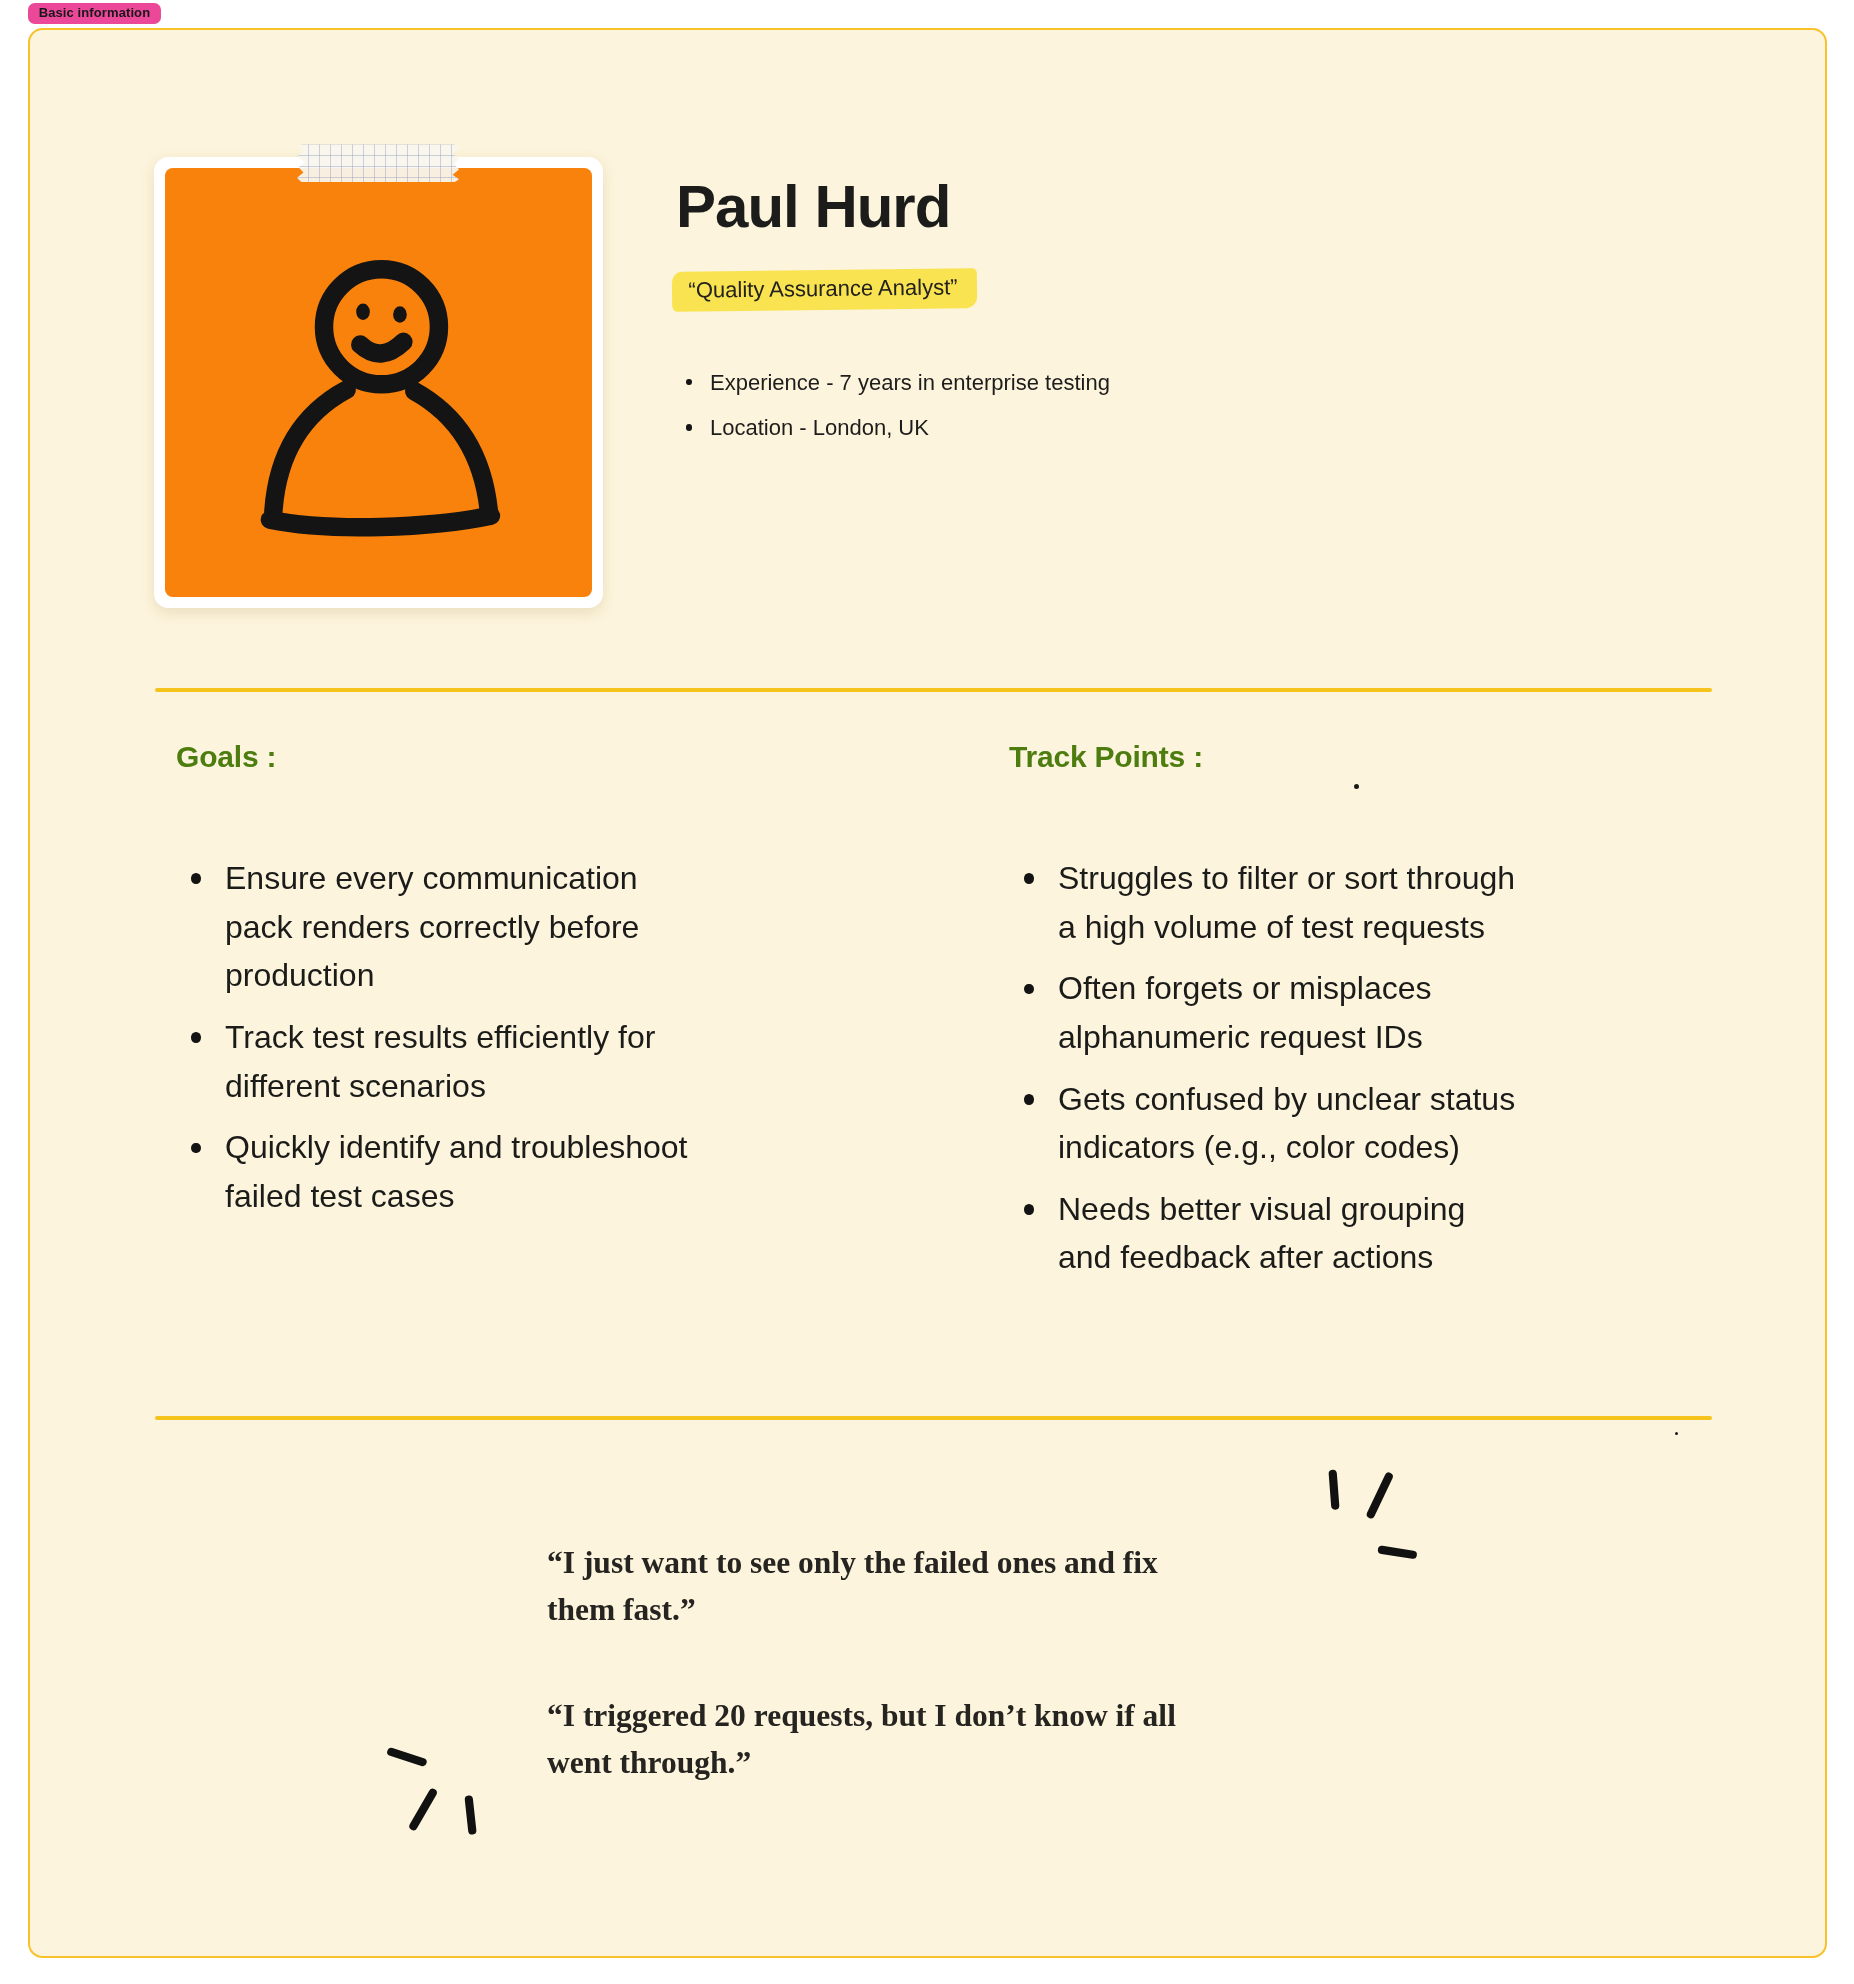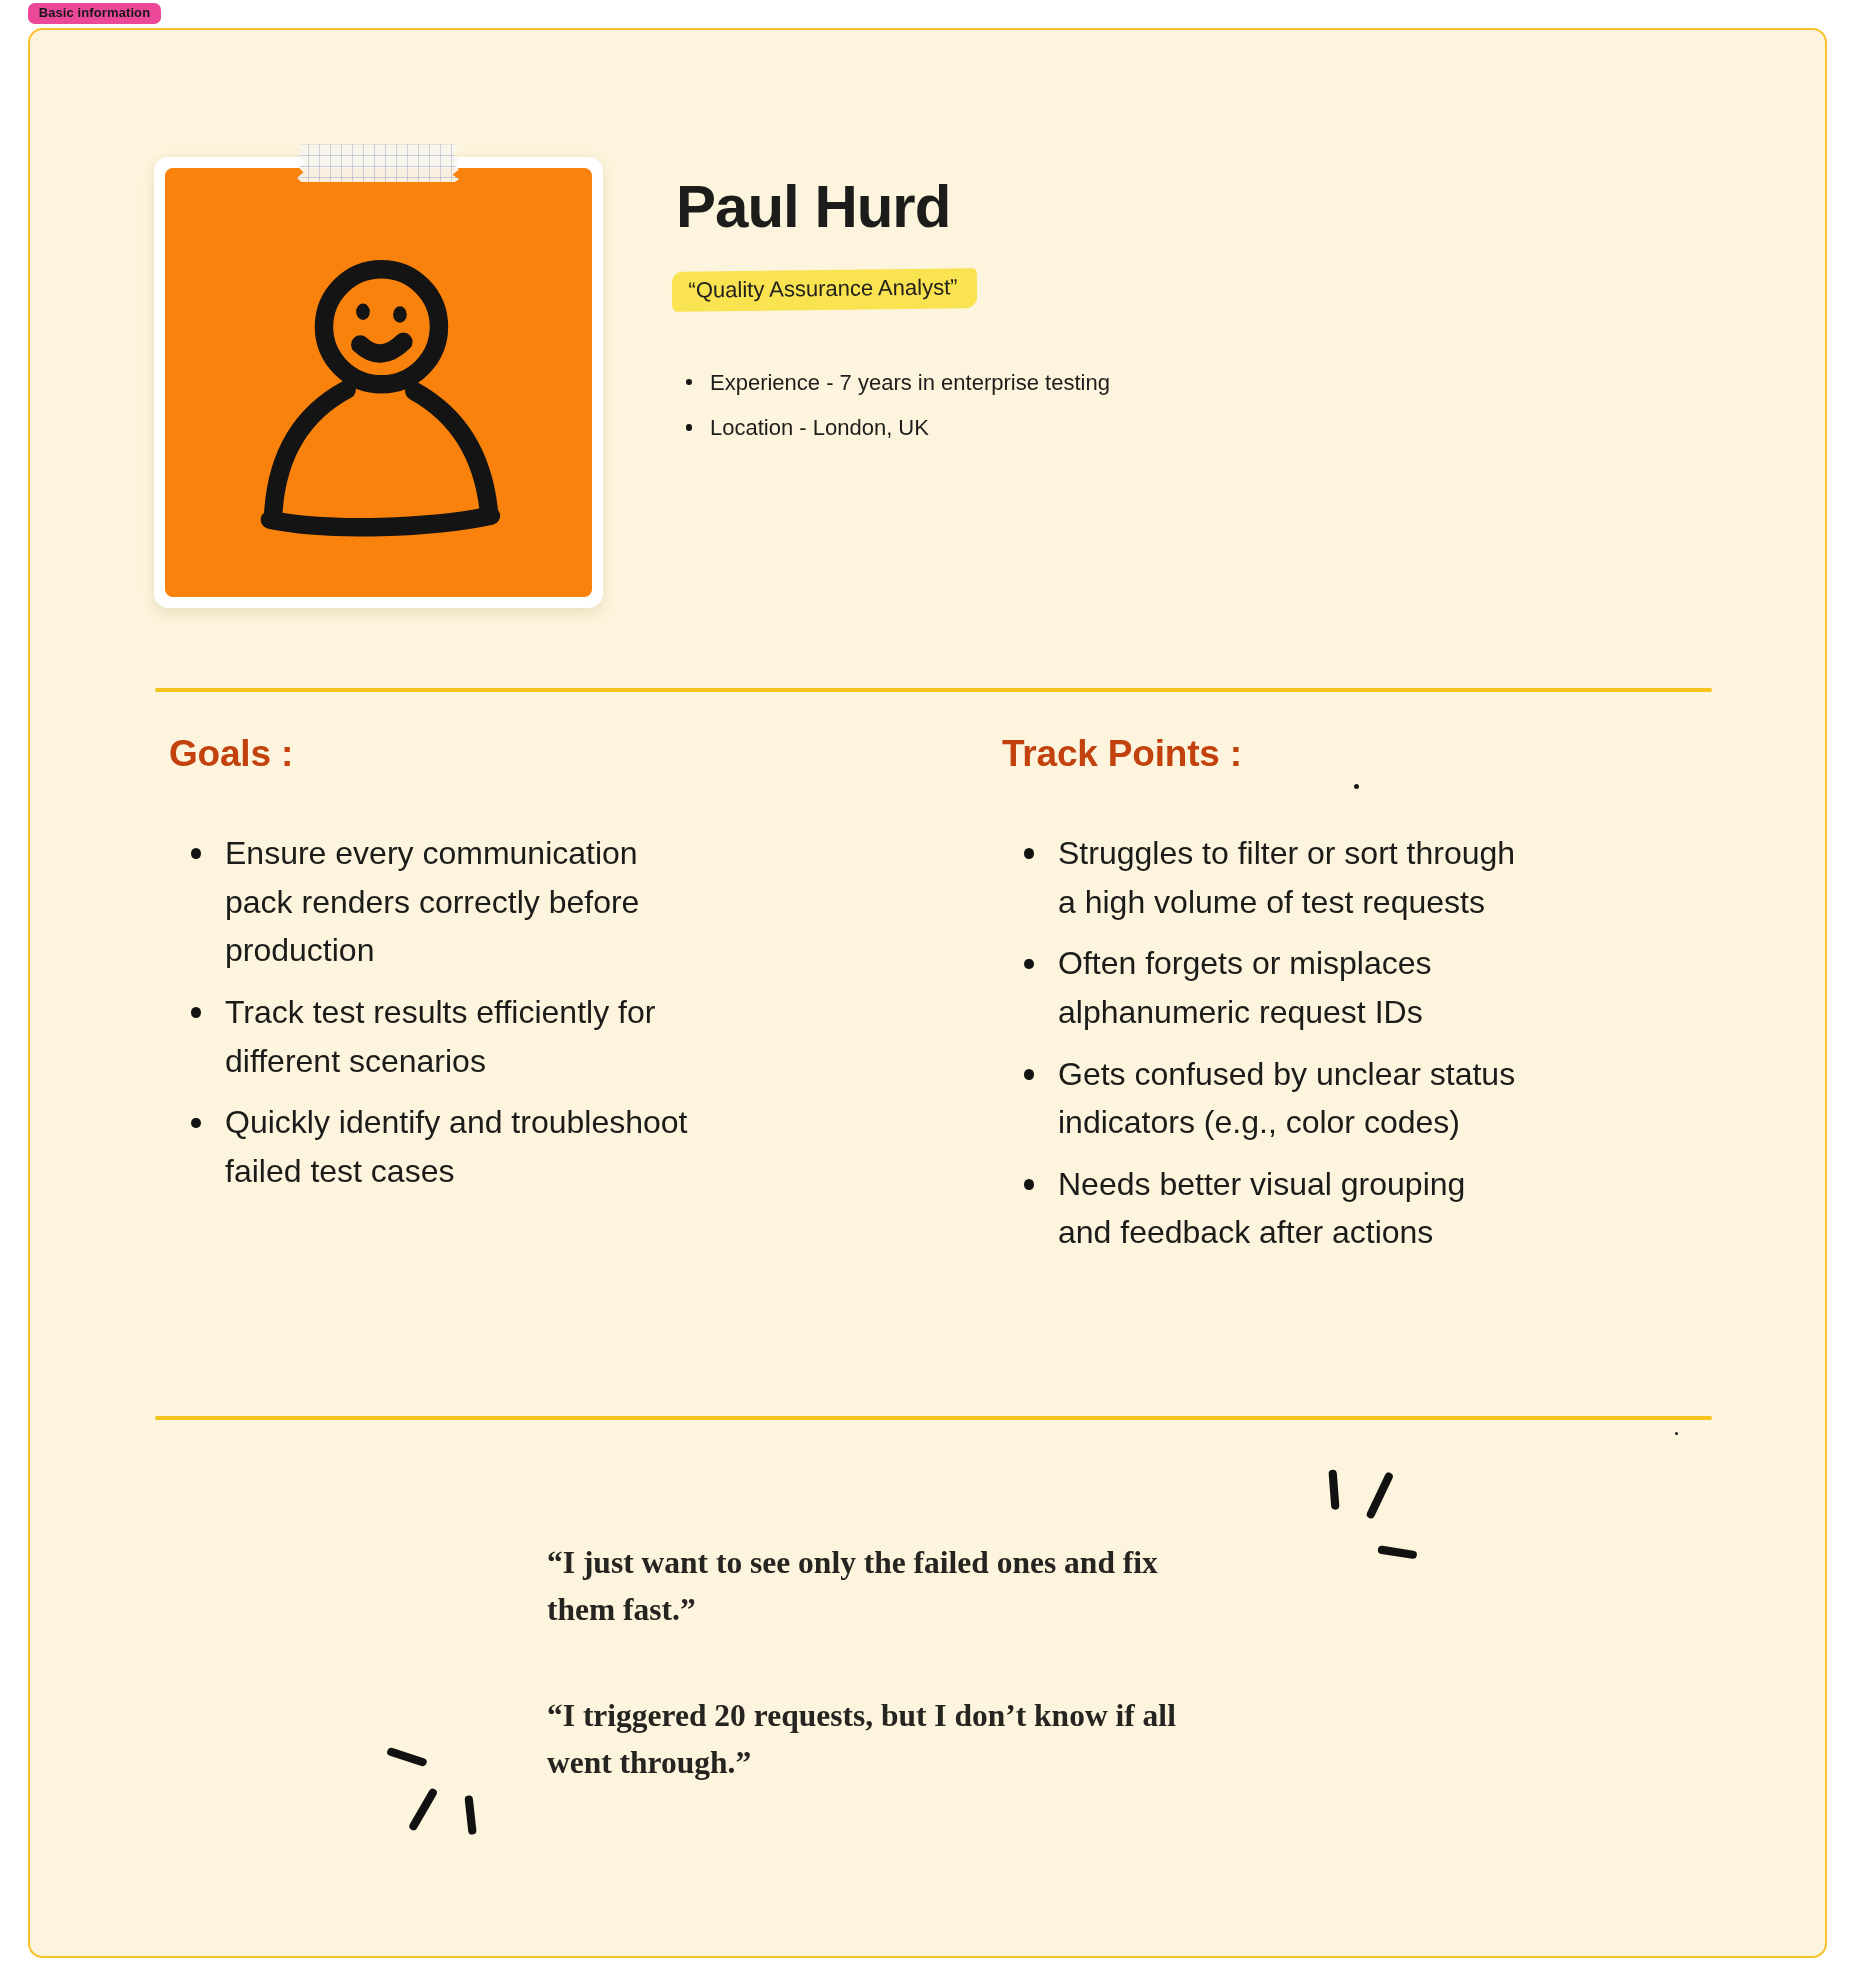--- a/index.html
+++ b/index.html
@@ -98,24 +98,24 @@
     background: #F6C21C; border-radius: 2.4px;
   }
   .divider-1 { top: 688px; }
   .divider-2 { top: 1416px; }
 
   
   .col { position: absolute; top: 724px; }
   .col-goals { left: 160px;  width: 795px; }
   .col-pain  { left: 993px; width: 756px; }
   .col h2 {
-    margin: 9px; font-size: 37px; font-weight: 700; color: #c2410c;
+    margin: 16px; font-size: 30px; font-weight: 700; color: #4d7c0f;
     letter-spacing: -0.2px;
   }
-  .col ul { list-style: none; margin: 54px 0 0; padding: 0; }
+  .col ul { list-style: none; margin: 80px 0 0; padding: 0; }
   .col li {
     position: relative;
     padding-left: 65px;
     font-size: 32px; line-height: 1.52;
     white-space: pre-line;
     color: #1b1b19;
     margin-bottom: 13px;
   }
   .col li::before {
     content: ""; position: absolute; left: 31px; top: 19.4px;

